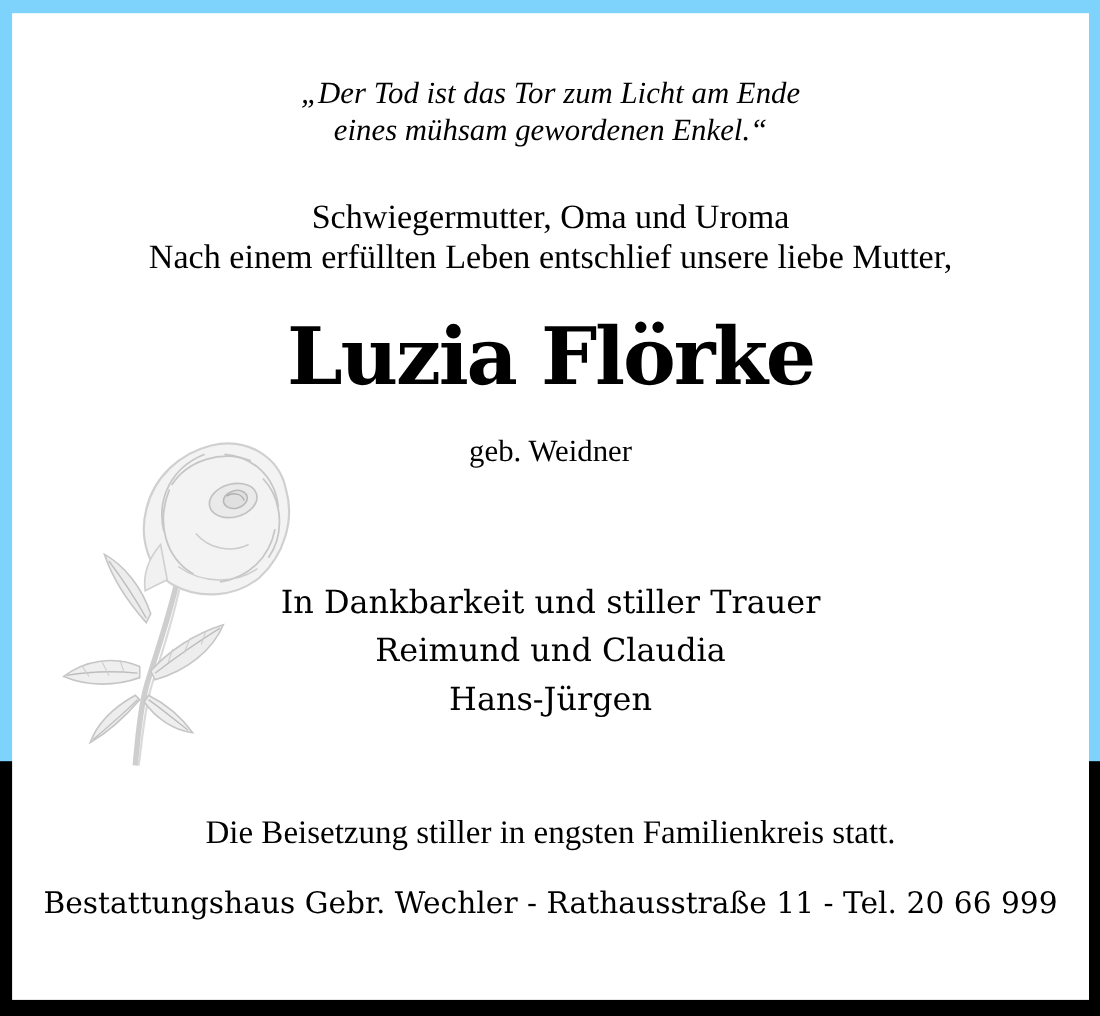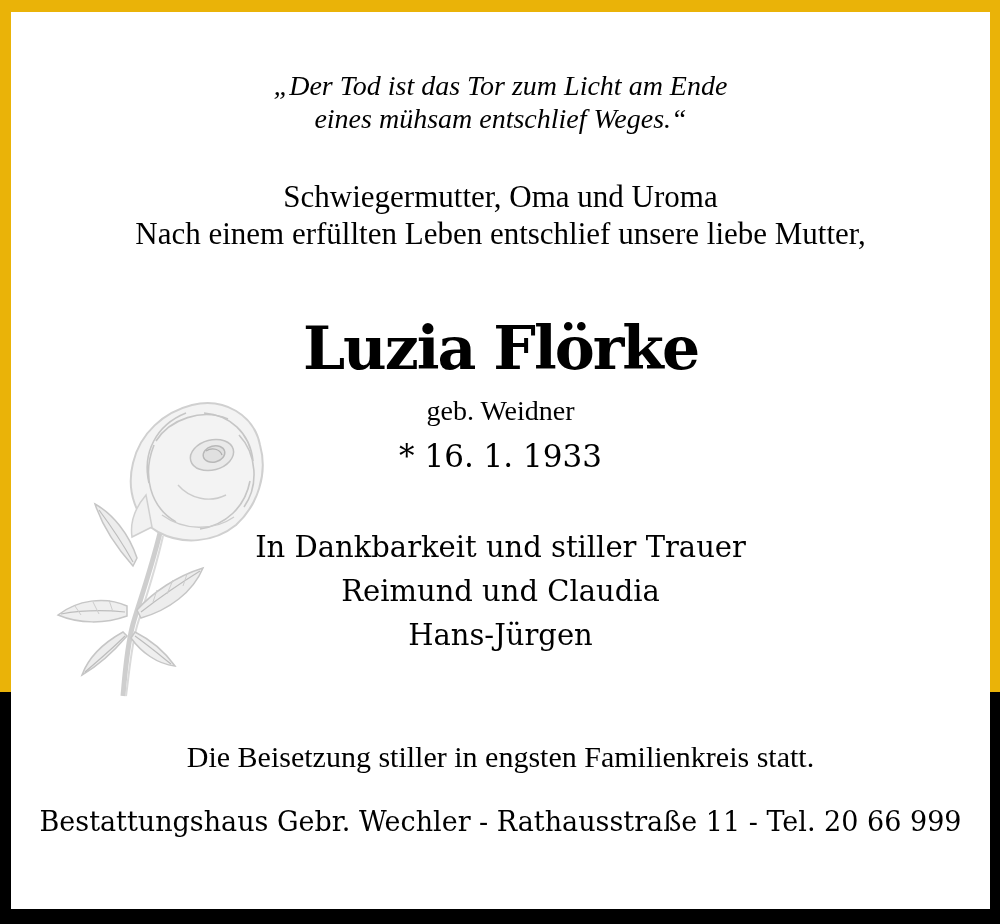--- a/index.html
+++ b/index.html
@@ -8,21 +8,21 @@
     width: 1000px;
     height: 924px;
     background: #000000;
     overflow: hidden;
     font-family: "Liberation Serif", serif;
   }
   .frame {
     position: relative;
     width: 1000px;
     height: 692px;
-    background: #eab308;
+    background: #7dd3fc;
   }
   .card {
     position: absolute;
     left: 11px;
     top: 12px;
     width: 979px;
     height: 897px;
     background: #ffffff;
     color: #000000;
   }
@@ -40,22 +40,22 @@
     line-height: 33px;
     font-family: "Liberation Serif", serif;
   }
   .intro {
     top: 166px;
     font-size: 31px;
     line-height: 37px;
     font-family: "Liberation Serif", serif;
   }
   .name {
-    top: 292px;
-    font-size: 60px;
+    top: 268px;
+    font-size: 72px;
     line-height: 88px;
     font-weight: bold;
     letter-spacing: -2px;
     font-family: "DejaVu Serif", "Liberation Serif", serif;
   }
   .maiden {
     top: 383px;
     font-size: 28px;
     line-height: 32px;
     font-family: Liberation Serif, serif;
@@ -142,34 +142,33 @@
         <ellipse cx="16" cy="-20" rx="22" ry="15" fill="#eaeaea" stroke="#c2c2c2" stroke-width="1.5" transform="rotate(-15 16 -20)"></ellipse>
         <ellipse cx="18" cy="-21" rx="11" ry="8" fill="#e0e0e0" stroke="#b8b8b8" stroke-width="1.4" transform="rotate(-15 18 -21)"></ellipse>
         <path d="M10,-24 C16,-28 24,-26 26,-20" fill="none" stroke="#aeaeae" stroke-width="1.2"></path>
         <path d="M-18,10 C-6,24 14,28 30,20" fill="none" stroke="#cccccc" stroke-width="1.4"></path>
         <path d="M-50,20 C-62,34 -66,48 -64,62 L-44,52 Z" fill="#f1f1f1" stroke="#d0d0d0" stroke-width="1.5"></path>
       </g>
     </svg>
 
     <div class="tline quote">
       <div>„Der Tod ist das Tor zum Licht am Ende</div>
-      <div>eines mühsam entschlief Weges.“</div>
+      <div>eines mühsam gewordenen Enkel.“</div>
     </div>
 
     <div class="tline intro">
       <div>Schwiegermutter, Oma und Uroma</div>
       <div>Nach einem erfüllten Leben entschlief unsere liebe Mutter,</div>
     </div>
 
     <div class="tline name">Luzia Flörke</div>
 
     <div class="tline maiden">geb. Weidner</div>
 
     <div class="tline dates">
-      <span>* 16. 1. 1933</span>
     </div>
 
     <div class="tline thanks">In Dankbarkeit und stiller Trauer</div>
 
     <div class="tline mourners">
       <div>Reimund und Claudia</div>
       <div>Hans-Jürgen</div>
     </div>
 
     <div class="tline beisetzung">Die Beisetzung stiller in engsten Familienkreis statt.</div>

